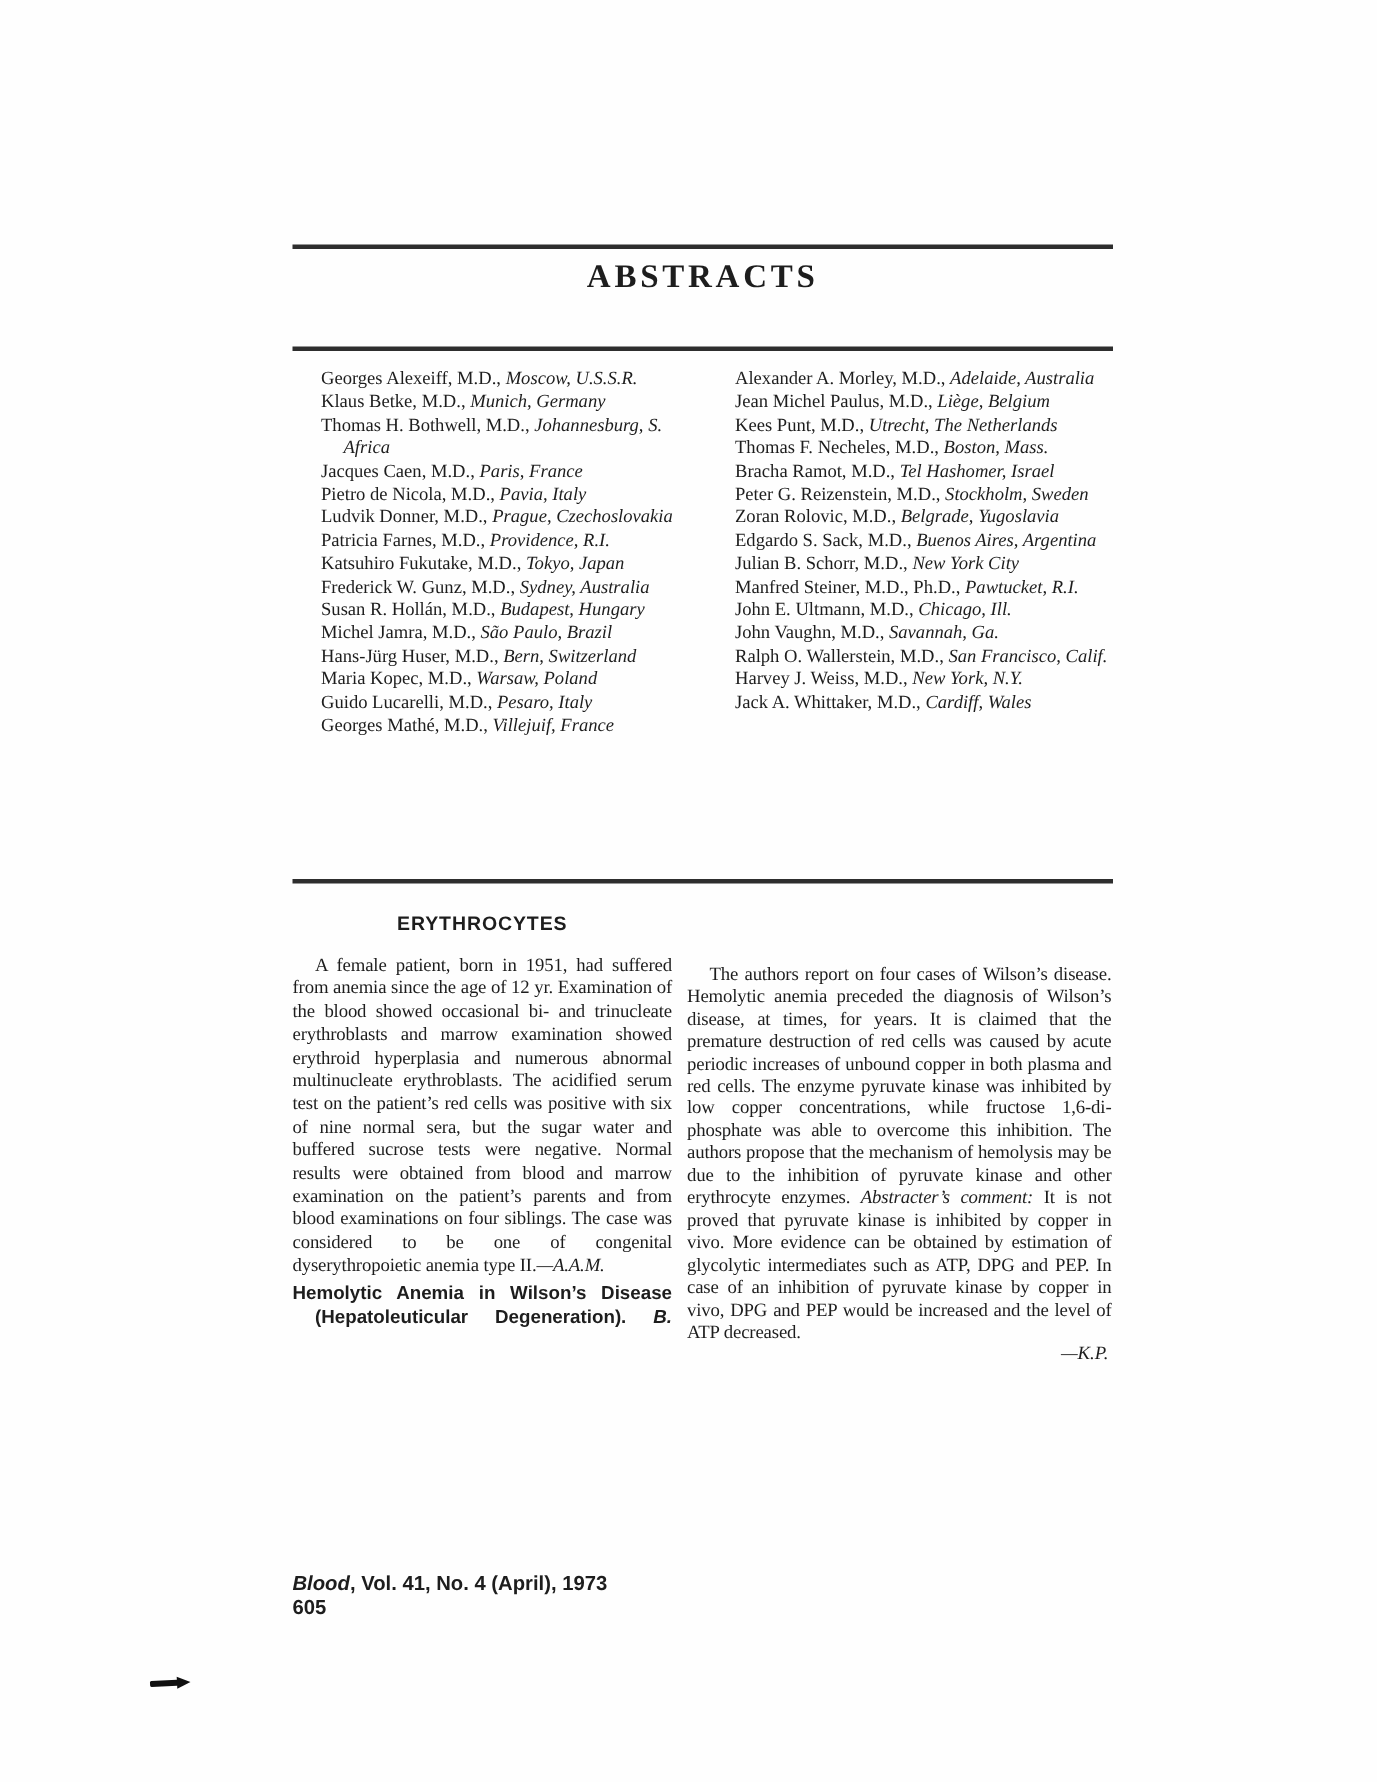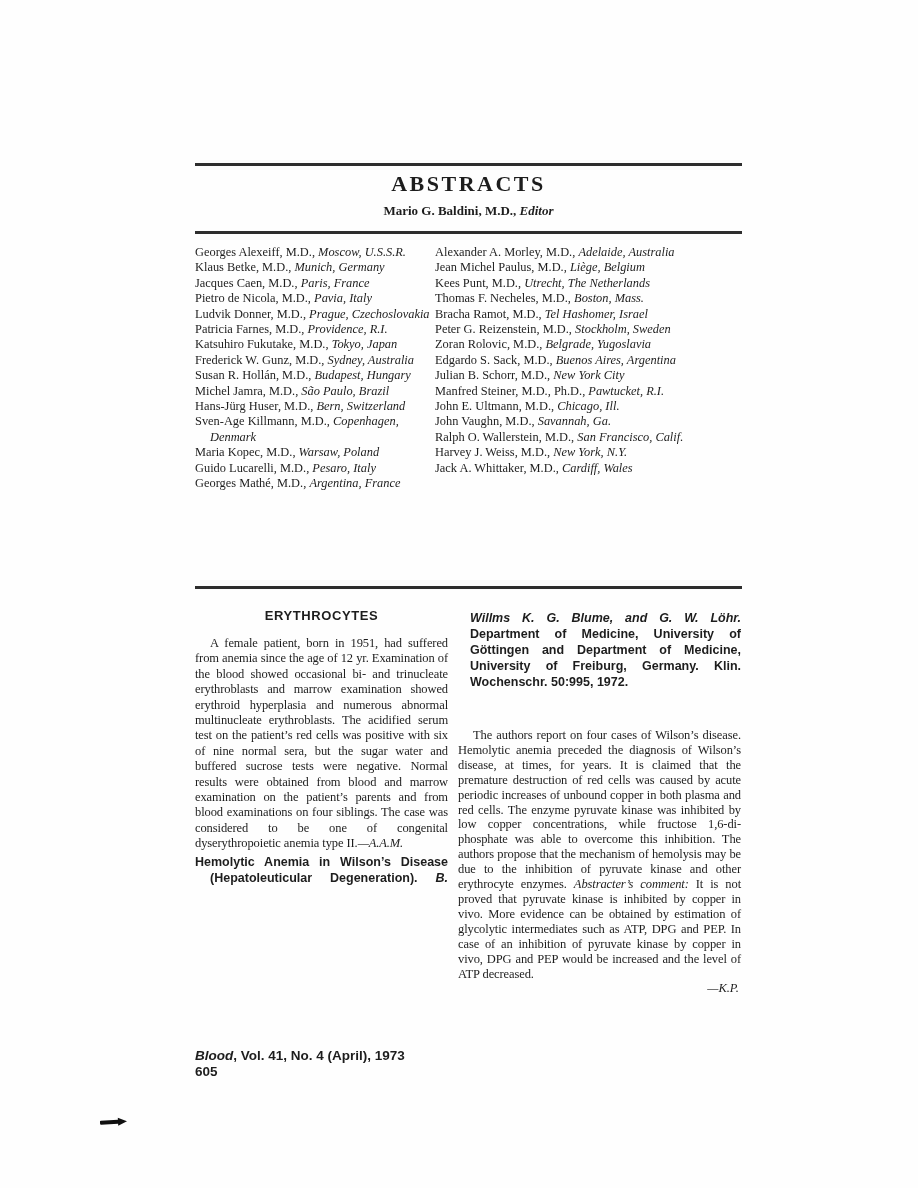--- a/index.html
+++ b/index.html
@@ -30,21 +30,21 @@
   }
   .byline {
     position: absolute; top: 203px; left: 195px; width: 547px;
     text-align: center;
     font: bold 13px/15px "Liberation Serif", serif;
   }
   .byline .role { font-style: italic; }
 
   .editors {
     position: absolute; top: 245px; left: 195px; width: 547px;
-    display: flex; justify-content: flex-start;
+    display: flex; justify-content: flex-end; gap: 36px;
   }
   .ed-col { font: 12.4px/15.4px "Liberation Serif", serif; }
   .ed-col.left  { width: 240px; }
   .ed-col.right { width: 252px; }
   .editor-entry { padding-left: 15px; text-indent: -15px; }
   .editor-entry .loc { font-style: italic; }
 
   .abs-col { position: absolute; top: 604px; }
   .abs-col.left  { left: 195px; width: 253px; }
   .abs-col.right { left: 458px; width: 283px; }
@@ -113,58 +113,57 @@
 </style>
 </head>
 <body>
 
 <div class="page">
 
   <div class="rule" id="rule-top"></div>
 
   <div class="title">ABSTRACTS</div>
 
-  <div class="byline"><span>Mario G. Baldini, M.D., </span><span class="role">Editor</span></div>
 
   <div class="rule" id="rule-mid"></div>
 
   <div class="editors">
     <div class="ed-col left">
 
         <div class="editor-entry"><span>Georges Alexeiff, M.D., </span><span class="loc">Moscow, U.S.S.R.</span></div>
 
         <div class="editor-entry"><span>Klaus Betke, M.D., </span><span class="loc">Munich, Germany</span></div>
 
+        <div class="editor-entry"><span>Thomas H. Bothwell, M.D., </span><span class="loc">Johannesburg, S. Africa</span></div>
 
 
         <div class="editor-entry"><span>Jacques Caen, M.D., </span><span class="loc">Paris, France</span></div>
 
         <div class="editor-entry"><span>Pietro de Nicola, M.D., </span><span class="loc">Pavia, Italy</span></div>
 
         <div class="editor-entry"><span>Ludvik Donner, M.D., </span><span class="loc">Prague, Czechoslovakia</span></div>
 
         <div class="editor-entry"><span>Patricia Farnes, M.D., </span><span class="loc">Providence, R.I.</span></div>
 
         <div class="editor-entry"><span>Katsuhiro Fukutake, M.D., </span><span class="loc">Tokyo, Japan</span></div>
 
         <div class="editor-entry"><span>Frederick W. Gunz, M.D., </span><span class="loc">Sydney, Australia</span></div>
 
         <div class="editor-entry"><span>Susan R. Hollán, M.D., </span><span class="loc">Budapest, Hungary</span></div>
 
         <div class="editor-entry"><span>Michel Jamra, M.D., </span><span class="loc">São Paulo, Brazil</span></div>
 
         <div class="editor-entry"><span>Hans-Jürg Huser, M.D., </span><span class="loc">Bern, Switzerland</span></div>
 
-        <div class="editor-entry"><span>Sven-Age Killmann, M.D., </span><span class="loc">Copenhagen, Denmark</span></div>
 
         <div class="editor-entry"><span>Maria Kopec, M.D., </span><span class="loc">Warsaw, Poland</span></div>
 
         <div class="editor-entry"><span>Guido Lucarelli, M.D., </span><span class="loc">Pesaro, Italy</span></div>
 
-        <div class="editor-entry"><span>Georges Mathé, M.D., </span><span class="loc">Argentina, France</span></div>
+        <div class="editor-entry"><span>Georges Mathé, M.D., </span><span class="loc">Villejuif, France</span></div>
       </div>
     <div class="ed-col right">
 
         <div class="editor-entry"><span>Alexander A. Morley, M.D., </span><span class="loc">Adelaide, Australia</span></div>
 
         <div class="editor-entry"><span>Jean Michel Paulus, M.D., </span><span class="loc">Liège, Belgium</span></div>
 
         <div class="editor-entry"><span>Kees Punt, M.D., </span><span class="loc">Utrecht, The Netherlands</span></div>
 
         <div class="editor-entry"><span>Thomas F. Necheles, M.D., </span><span class="loc">Boston, Mass.</span></div>
@@ -198,21 +197,20 @@
   <div class="abs-col left">
     <h2 class="section-heading">ERYTHROCYTES</h2>
 
 
     <div class="body-para" id="para1"><span>A female patient, born in 1951, had suffered from anemia since the age of 12 yr. Examination of the blood showed occasional bi- and trinucleate erythroblasts and marrow examination showed erythroid hyperplasia and numerous abnormal multinucleate erythroblasts. The acidified serum test on the patient’s red cells was positive with six of nine normal sera, but the sugar water and buffered sucrose tests were negative. Normal results were obtained from blood and marrow examination on the patient’s parents and from blood examinations on four siblings. The case was considered to be one of congenital dyserythropoietic anemia type II.</span><span class="it">—A.A.M.</span></div>
 
     <div class="cite" id="cite2"><span>Hemolytic Anemia in Wilson’s Disease (Hepatoleuticular Degeneration). </span><span class="au">B.</span></div>
   </div>
 
   <div class="abs-col right">
-    <div class="cite-cont"><span class="au">Willms K. G. Blume, and G. W. Löhr. </span><span>Department of Medicine, University of Göttingen and Department of Medicine, University of Freiburg, Germany. Klin. Wochenschr. 50:995, 1972.</span></div>
 
     <div class="body-para" id="para2"><span>The authors report on four cases of Wilson’s disease. Hemolytic anemia preceded the diagnosis of Wilson’s disease, at times, for years. It is claimed that the premature destruction of red cells was caused by acute periodic increases of unbound copper in both plasma and red cells. The enzyme pyruvate kinase was inhibited by low copper concentrations, while fructose 1,6-di-phosphate was able to overcome this inhibition. The authors propose that the mechanism of hemolysis may be due to the inhibition of pyruvate kinase and other erythrocyte enzymes. </span><span class="it">Abstracter’s comment:</span><span> It is not proved that pyruvate kinase is inhibited by copper in vivo. More evidence can be obtained by estimation of glycolytic intermediates such as ATP, DPG and PEP. In case of an inhibition of pyruvate kinase by copper in vivo, DPG and PEP would be increased and the level of ATP decreased.</span></div>
 
     <div class="sig-line">—K.P.</div>
   </div>
 
   <div class="footer">
     <div><span class="jname">Blood</span><span>, Vol. 41, No. 4 (April), 1973</span></div>
     <div class="pageno">605</div>
   </div>

